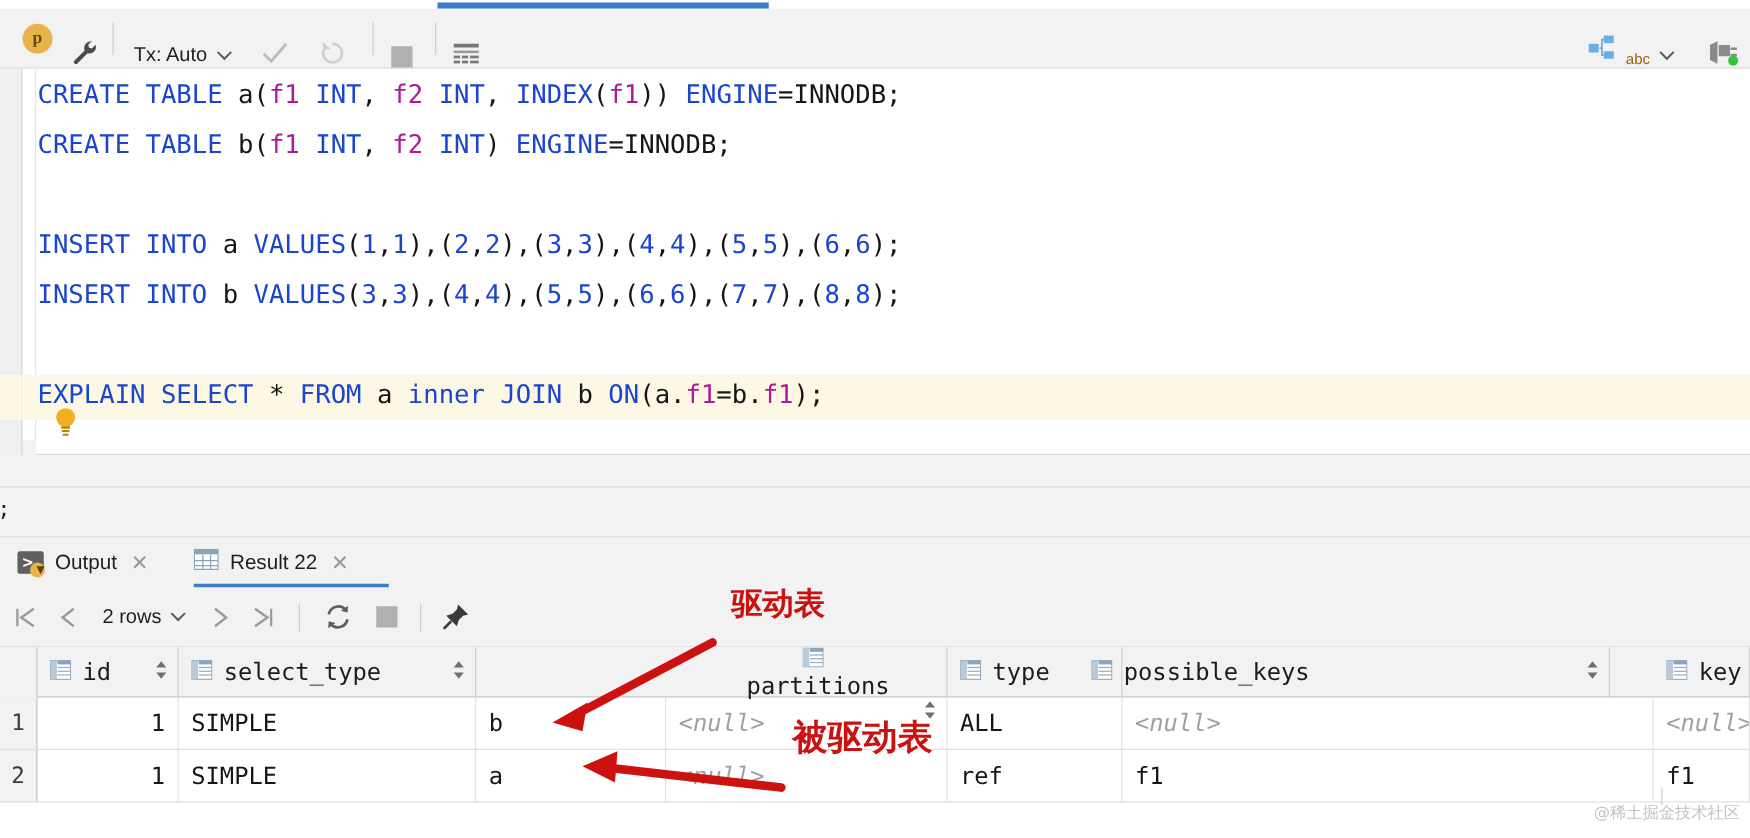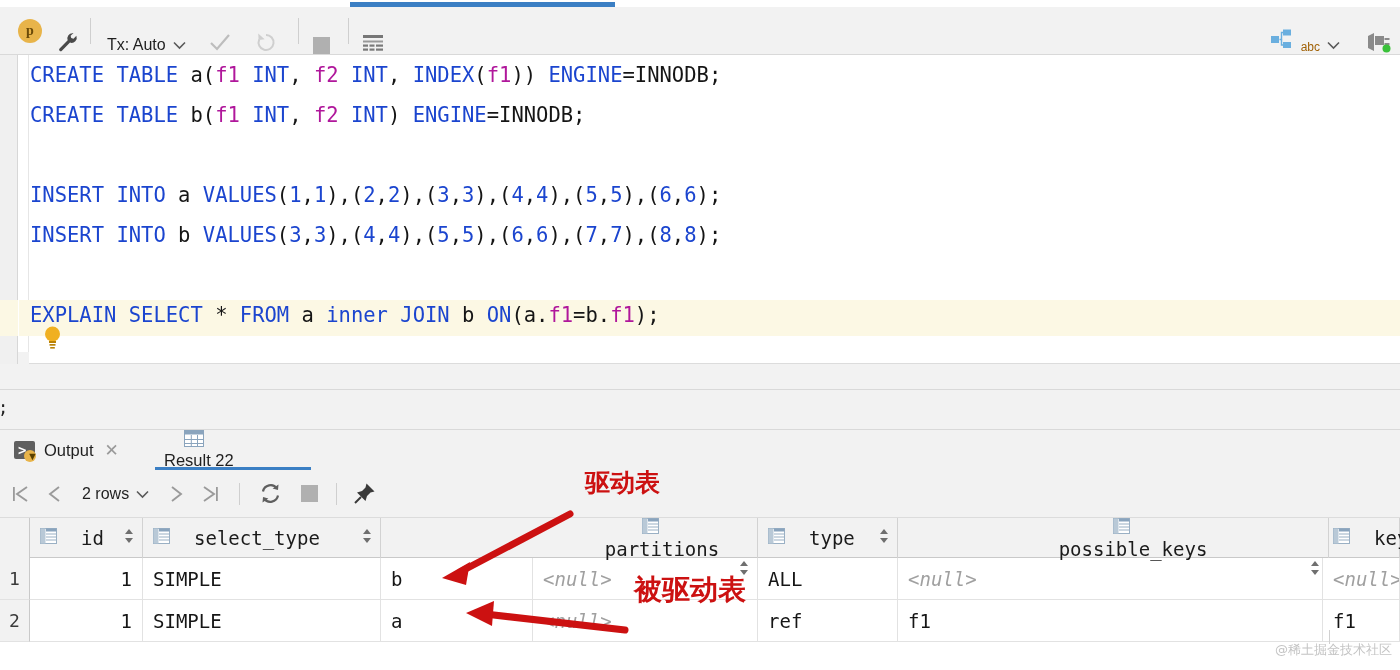--- a/index.html
+++ b/index.html
@@ -147,21 +147,21 @@
     background:#ffffff; font-family:"DejaVu Sans Mono", monospace;
   }
   .grid-head {
     position:absolute; left:0; top:0; width:1400px; height:40px;
     background:#f2f2f2; border-bottom:1px solid #c9c9c9;
   }
   .th {
     position:absolute; top:0; height:40px; display:flex; align-items:center;
     border-right:1px solid #d2d2d2; padding-left:10px;
   }
-  .th-label { font-size:19px; color:#1b1b1b; margin-left:24px; white-space:nowrap; }
+  .th-label { font-size:19px; color:#1b1b1b; margin-left:9px; white-space:nowrap; }
   .th-sort { margin-left:auto; margin-right:8px; }
   .corner-head {
     position:absolute; left:0; top:0; width:30px; height:40px;
     background:#f2f2f2; border-right:1px solid #c9c9c9;
   }
   .row { position:absolute; left:0; width:1400px; height:42px; }
   .row-num {
     position:absolute; left:0; top:0; width:30px; height:42px;
     background:#f2f2f2; border-right:1px solid #c9c9c9; border-bottom:1px solid #e2e2e2;
     display:flex; align-items:center; justify-content:center;
@@ -306,21 +306,21 @@
       <div class="rtab" style="left: 14px;">
         <span class="cons-icon">
           <span class="box"></span>
           <span class="gt">&gt;</span>
           <span class="dot"></span>
           <span class="arr">▼</span>
         </span>
         <span class="rtab-label">Output</span>
         <span class="rtab-x">✕</span>
       </div>
-      <div class="rtab" style="left: 155px; flex-direction: column;">
+      <div class="rtab" style="left: 155px;">
         <span><svg class="grid-icon" viewBox="0 0 20 17">
             <rect x="0.5" y="0.5" width="19" height="16" fill="#fff" stroke="#8aa4bd"></rect>
             <rect x="0.5" y="0.5" width="19" height="4" fill="#8aa4bd"></rect>
             <rect x="6.8" y="5" width="1" height="11.5" fill="#8aa4bd"></rect>
             <rect x="13" y="5" width="1" height="11.5" fill="#8aa4bd"></rect>
             <rect x="0.5" y="9" width="19" height="1" fill="#8aa4bd"></rect>
             <rect x="0.5" y="13" width="19" height="1" fill="#8aa4bd"></rect>
           </svg></span>
         <span class="rtab-label">Result 22</span>
         <span class="rtab-x">✕</span>
@@ -435,21 +435,21 @@
               <rect x="6" y="5.5" width="10.5" height="1" fill="#9ab0c4"></rect>
               <rect x="6" y="8.5" width="10.5" height="1" fill="#9ab0c4"></rect>
               <rect x="6" y="11.5" width="10.5" height="1" fill="#9ab0c4"></rect>
             </svg></span>
           <span class="th-label">type</span>
           <span class="th-sort"><svg width="10" height="16" viewBox="0 0 10 16">
               <path d="M5 1 L9 6 L1 6 Z" fill="#6f6f6f"></path>
               <path d="M5 15 L1 10 L9 10 Z" fill="#6f6f6f"></path>
             </svg></span>
         </div>
-        <div class="th" style="left: 904px; width: 425px; flex-direction: column;">
+        <div class="th" style="left: 863px; width: 425px;">
           <span><svg width="17" height="16" viewBox="0 0 17 16">
               <rect x="0.5" y="0.5" width="16" height="15" fill="#fff" stroke="#9ab0c4"></rect>
               <rect x="0.5" y="0.5" width="5" height="15" fill="#b9c9d7"></rect>
               <rect x="6" y="0.5" width="10.5" height="3" fill="#8aa4bd"></rect>
               <rect x="6" y="5.5" width="10.5" height="1" fill="#9ab0c4"></rect>
               <rect x="6" y="8.5" width="10.5" height="1" fill="#9ab0c4"></rect>
               <rect x="6" y="11.5" width="10.5" height="1" fill="#9ab0c4"></rect>
             </svg></span>
           <span class="th-label">possible_keys</span>
           <span class="th-sort"><svg width="10" height="16" viewBox="0 0 10 16">

